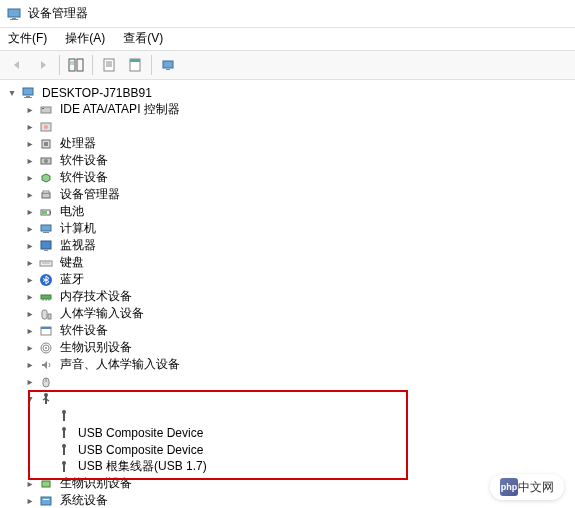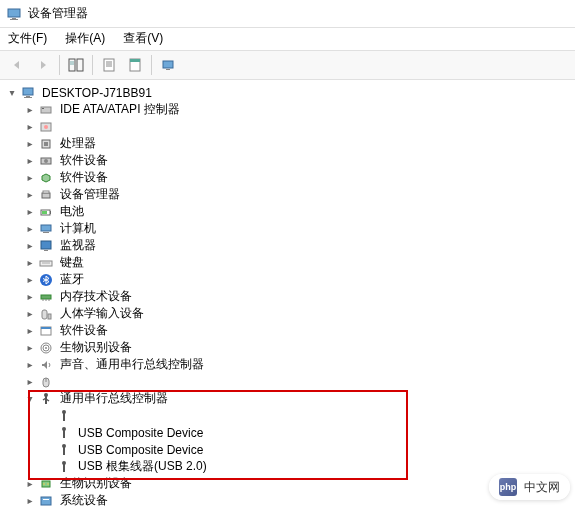--- a/index.html
+++ b/index.html
@@ -11,21 +11,21 @@
     .toolbar { height: 30px; display: flex; align-items: center; padding: 0 4px; border-top: 1px solid #e0e0e0; border-bottom: 1px solid #e0e0e0; background: #f8f8f8; gap: 0; }
     .tool-btn { width: 26px; height: 24px; display: flex; align-items: center; justify-content: center; border: 1px solid transparent; }
     .tool-sep { width: 1px; height: 20px; background: #d0d0d0; margin: 0 3px; }
     .tree { padding: 4px 0 4px 2px; overflow: auto; height: calc(508px - 80px); background: #fff; position: relative; }
     .tree-row { display: flex; align-items: center; height: 17px; white-space: nowrap; }
     .toggle { width: 12px; height: 12px; display: inline-flex; align-items: center; justify-content: center; margin-right: 2px; cursor: default; font-size: 10px; color: #666; }
     .toggle.empty { visibility: hidden; }
     .dev-icon { width: 16px; height: 16px; margin-right: 4px; display: inline-flex; align-items: center; justify-content: center; }
     .label { padding: 1px 2px; }
     .highlight-box { position: absolute; border: 2px solid #d40000; pointer-events: none; }
-    .watermark { position: absolute; right: 5px; bottom: 8px; background: rgba(255,255,255,0.95); border-radius: 14px; padding: 4px 10px; display: flex; align-items: center; gap: 7px; font-size: 12px; color: #333; box-shadow: 0 1px 4px rgba(0,0,0,0.15);}
+    .watermark { position: absolute; right: 11px; bottom: 8px; background: rgba(255,255,255,0.95); border-radius: 14px; padding: 4px 10px; display: flex; align-items: center; gap: 0; font-size: 12px; color: #333; box-shadow: 0 1px 4px rgba(0,0,0,0.15);}
     .watermark .logo { width: 18px; height: 18px; background: linear-gradient(135deg,#6a7ab0,#4a5a90); border-radius: 3px; color:#fff; font-weight:bold; font-size:9px; display:flex;align-items:center;justify-content:center;}
     svg { display: block; }
     .indent-0 { padding-left: 4px; }
     .indent-1 { padding-left: 22px; }
     .indent-2 { padding-left: 40px; }
   </style>
 </head>
 <body>
 
 <div class="titlebar">
@@ -256,21 +256,21 @@
         <span class="label">生物识别设备</span>
       </div>
       <div class="tree-row indent-1">
         <span class="toggle">▸</span>
         <span class="dev-icon">
           <svg width="14" height="14" viewBox="0 0 14 14">
             <path d="M3 6 L5 6 L8 3 L8 11 L5 8 L3 8 Z" fill="#888"></path>
             <path d="M10 5 Q12 7 10 9" stroke="#888" fill="none"></path>
           </svg>
         </span>
-        <span class="label">声音、通用串行总线控制器</span>
+        <span class="label">声音、人体学输入设备</span>
       </div>
       <div class="tree-row indent-1">
         <span class="toggle">▸</span>
         <span class="dev-icon">
           <svg width="14" height="14" viewBox="0 0 14 14">
             <rect x="4" y="3" width="6" height="9" rx="3" fill="#ddd" stroke="#888"></rect>
             <line x1="7" y1="3" x2="7" y2="7" stroke="#888"></line>
           </svg>
         </span>
       </div>
@@ -280,21 +280,20 @@
 
   <div class="tree-row indent-1">
     <span class="toggle">▾</span>
     <span class="dev-icon">
       <svg width="14" height="14" viewBox="0 0 14 14">
           <circle cx="7" cy="3" r="2" fill="#555"></circle>
           <rect x="6" y="4" width="2" height="8" fill="#555"></rect>
           <path d="M7 6 L4 8 M7 7 L10 9" stroke="#555" stroke-width="1.5" fill="none"></path>
         </svg>
     </span>
-    <span class="label">通用串行总线控制器</span>
   </div>
 
   <div id="usb-children">
       <div class="tree-row indent-2">
         <span class="toggle empty"></span>
         <span class="dev-icon">
           <svg width="14" height="14" viewBox="0 0 14 14">
             <circle cx="7" cy="3" r="2" fill="#555"></circle>
             <rect x="6" y="4" width="2" height="8" fill="#555"></rect>
           </svg>
@@ -321,21 +320,21 @@
         <span class="label">USB Composite Device</span>
       </div>
       <div class="tree-row indent-2">
         <span class="toggle empty"></span>
         <span class="dev-icon">
           <svg width="14" height="14" viewBox="0 0 14 14">
             <circle cx="7" cy="3" r="2" fill="#555"></circle>
             <rect x="6" y="4" width="2" height="8" fill="#555"></rect>
           </svg>
         </span>
-        <span class="label">USB 根集线器(USB 2.0)</span>
+        <span class="label">USB 根集线器(USB 1.7)</span>
       </div>
     </div>
   <div id="categories-after">
       <div class="tree-row indent-1">
         <span class="toggle">▸</span>
         <span class="dev-icon">
           <svg width="14" height="14" viewBox="0 0 14 14">
             <rect x="3" y="4" width="8" height="6" fill="#8c8" stroke="#383"></rect>
             <circle cx="5" cy="7" r="1" fill="#cc6"></circle>
             <circle cx="9" cy="7" r="1" fill="#cc6"></circle>

